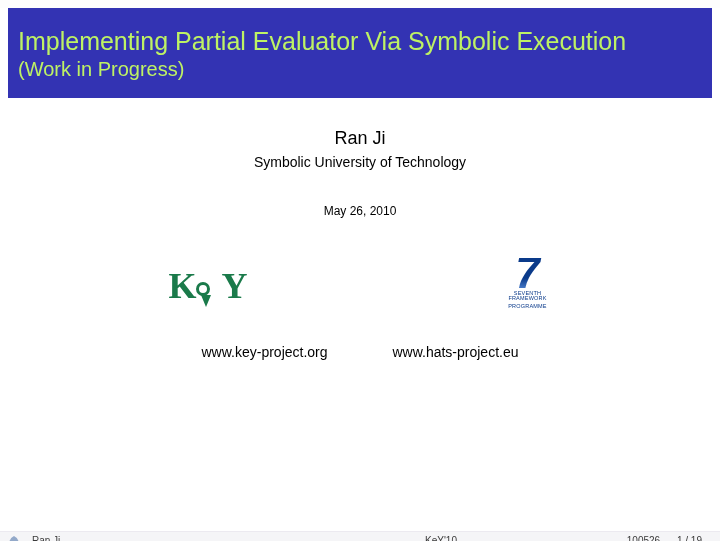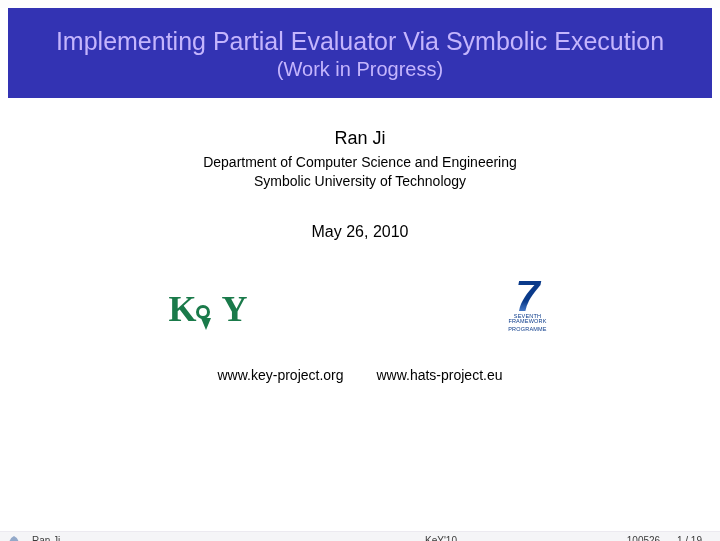--- a/index.html
+++ b/index.html
@@ -13,51 +13,51 @@
   }
   .sans { font-family: 'Helvetica Neue', Helvetica, Arial, sans-serif; }
   .slide {
     width: 720px;
     height: 541px;
     background: #ffffff;
     position: relative;
   }
   .title-block {
     background: #3333b3;
-    color: #c4b5fd;
-    text-align: center;
+    color: #bef264;
+    text-align: left;
     padding: 18px 10px 16px 10px;
     margin: 8px 8px 0 8px;
     font-family: 'Helvetica Neue', Helvetica, Arial, sans-serif;
     font-weight: 300;
   }
   .title-line1 { font-size: 25px; line-height: 1.2; }
   .title-line2 { font-size: 20px; line-height: 1.3; }
   .content {
     text-align: center;
     padding-top: 30px;
   }
   .author { font-size: 18px; margin-bottom: 4px; }
   .joint  { font-size: 17px; margin-bottom: 18px; }
   .dept   { font-size: 14px; line-height: 1.35; margin-bottom: 18px; }
-  .date   { font-size: 16px; margin-top: 32px; }
+  .date   { font-size: 12px; margin-top: 32px; }
   .logos {
     display: flex;
     justify-content: space-around;
     align-items: center;
     padding: 40px 40px 10px 40px;
   }
   .logo-slot { display: flex; flex-direction: column; align-items: center; }
   .url-row {
     text-align: center;
     font-size: 14px;
     margin-top: 20px;
     word-spacing: 1px;
   }
-  .url-row span { margin: 0 14px; }
+  .url-row span { margin: 0 30px; }
   .footer {
     position: absolute;
     bottom: 0;
     left: 0;
     width: 100%;
     height: 18px;
     background: #f5f5f7;
     border-top: 1px solid #eceaf0;
     display: flex;
     align-items: center;
@@ -126,21 +126,20 @@
 <div class="slide">
 
   <div class="title-block">
     <div class="title-line1">Implementing Partial Evaluator Via Symbolic Execution</div>
     <div class="title-line2">(Work in Progress)</div>
   </div>
 
   <div class="content">
     <div class="author sans">Ran Ji</div>
     <div class="dept sans">
-      <div>Department of Computer Science and Engineering</div>
       <div>Symbolic University of Technology</div>
     </div>
     <div class="date sans">May 26, 2010</div>
   </div>
 
   <div class="logos">
 
     <div class="logo-slot">
       <div class="key-logo" aria-hidden="true">
         <span>K</span>

